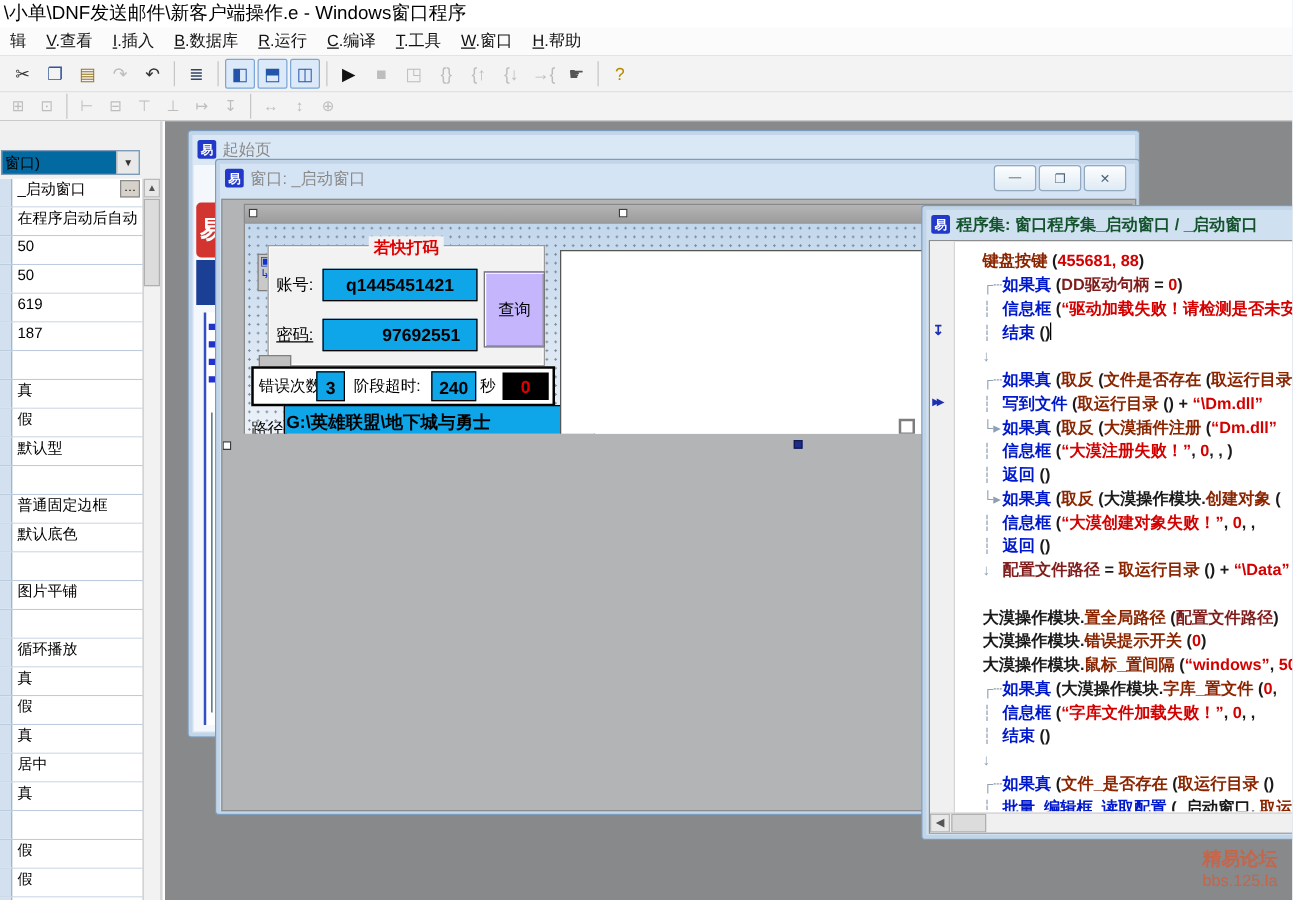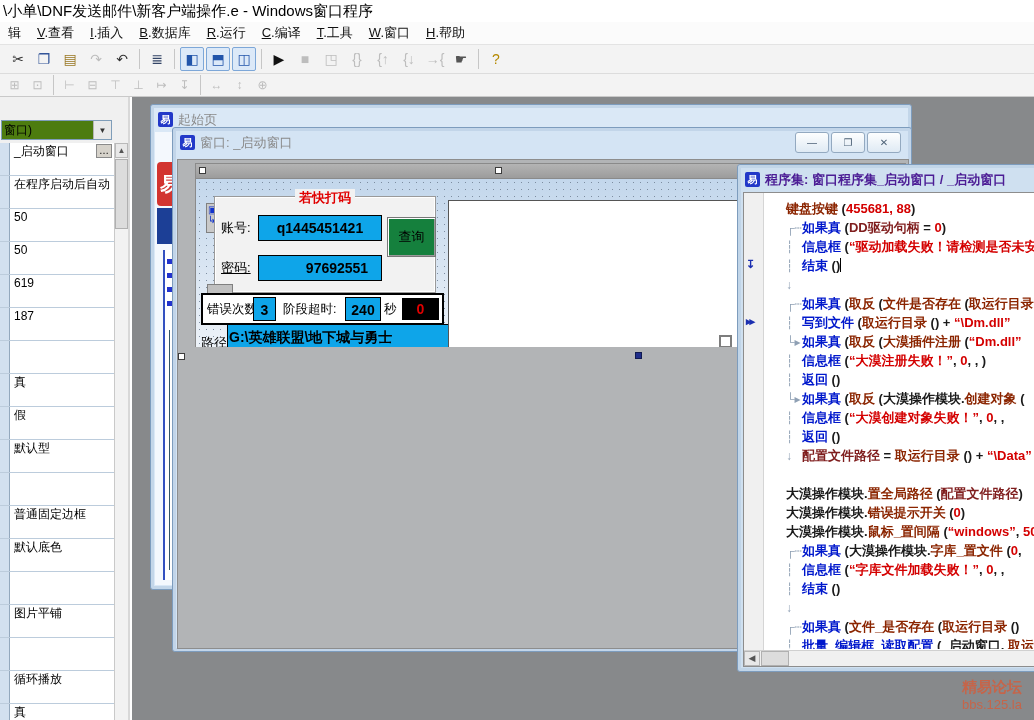--- a/index.html
+++ b/index.html
@@ -15,25 +15,25 @@
   #toolbar1 { position:absolute; left:0; top:45px; width:1034px; height:29px; background:#f3f3f3; border-bottom:1px solid #dcdcdc; display:flex; align-items:center; padding-left:5px; }
   #toolbar2 { position:absolute; left:0; top:74px; width:1034px; height:23px; background:#f3f3f3; border-bottom:1px solid #c9c9c9; display:flex; align-items:center; padding-left:3px; }
   .tb-btn { width:24px; height:24px; display:flex; align-items:center; justify-content:center; font-size:14px; margin:0 1px; border:1px solid transparent; border-radius:2px; color:#222; }
   #toolbar2 .tb-btn { width:21px; height:19px; font-size:12px; }
   .tb-btn.disabled { color:#bdbdbd; }
   .tb-btn.active { background:#dce9f8; border-color:#7da7d8; color:#1d4e9e; }
   .tb-sep { width:1px; height:20px; background:#c6c6c6; margin:0 4px; }
 
   
   #propPanel { position:absolute; left:0; top:97px; width:130px; height:623px; background:#f0f0f0; border-right:2px solid #d8d8d8; }
-  #propCombo { position:absolute; left:1px; top:23px; width:111px; height:20px; background:#4d7c0f; border:1px solid #7f9db9; display:flex; }
+  #propCombo { position:absolute; left:1px; top:23px; width:111px; height:20px; background:#0369a1; border:1px solid #7f9db9; display:flex; }
   #propComboText { flex:1; font-size:12px; line-height:18px; padding-left:2px; overflow:hidden; white-space:nowrap; }
   #propComboBtn { width:18px; height:18px; background:#e9e9e9; border-left:1px solid #b5b5b5; font-size:8px; color:#333; display:flex; align-items:center; justify-content:center; }
   #propGrid { position:absolute; left:0; top:46px; width:128px; height:577px; background:#fff; overflow:hidden; }
-  .prow { position:relative; height:33px; border-bottom:1px solid #bcccdc; display:flex; }
+  .prow { position:relative; height:23px; border-bottom:1px solid #bcccdc; display:flex; }
   .pname { width:10px; background:#d2e0ef; border-right:1px solid #93a8bd; font-size:11px; color:#2233bb; overflow:hidden; line-height:16px; }
   .pval { flex:1; background:#fff; font-size:12px; line-height:16px; padding-left:4px; white-space:nowrap; overflow:hidden; color:#000; }
   .pbtn { position:absolute; right:16px; top:1px; width:16px; height:14px; background:#d6d2ca; border:1px solid #8a8a8a; font-size:10px; line-height:11px; text-align:center; }
   #propScroll { position:absolute; right:0; top:46px; width:14px; height:577px; background:#f2f2f2; border-left:1px solid #c9c9c9; }
   #propScrollUp { width:13px; height:15px; background:#e8e8e8; border:1px solid #b9b9b9; font-size:8px; text-align:center; line-height:13px; color:#555; }
   #propScrollThumb { position:absolute; left:0; top:16px; width:13px; height:70px; background:#dcdcdc; border:1px solid #b0b0b0; }
 
   
   #mdi { position:absolute; left:132px; top:97px; width:902px; height:623px; background:#87898b; overflow:hidden; }
 
@@ -62,30 +62,30 @@
   .handle.navy { background:#1f2d8a; border-color:#101a50; }
   #formBody { position:absolute; left:17px; top:19px; width:711px; height:168px;
     background-image:radial-gradient(circle, #7d8da0 0.9px, transparent 1px), linear-gradient(#c3d7ec,#edf2f8);
     background-size:7px 7px, 100% 100%; border-left:1px solid #8a8a8a; border-right:1px solid #8a8a8a; overflow:hidden; }
 
   #iconCluster { position:absolute; left:10px; top:24px; width:30px; height:30px; background:#c9c9c9; border:1px solid #808080; color:#1133cc; font-size:10px; line-height:10px; padding:1px; }
   #groupBox { position:absolute; left:18px; top:17px; width:222px; height:97px; background:#f2f2f2; border:1px solid #9a9a9a; box-shadow:0 0 0 1px #fff inset; }
   #groupTitle { position:absolute; left:50%; top:-8px; transform:translateX(-50%); background:#f2f2f2; padding:0 4px; color:#e00000; font-weight:bold; font-size:13px; white-space:nowrap; }
   .form-label { position:absolute; font-size:13px; color:#000; white-space:nowrap; }
   .form-edit { position:absolute; background:#0ea5e9; border:1px solid #000; font-weight:bold; font-size:14px; text-align:center; line-height:24px; white-space:nowrap; overflow:hidden; }
-  #queryBtn { position:absolute; left:172px; top:20px; width:49px; height:40px; background:#15803d; border:1px solid #777; box-shadow:1px 1px 0 #fff inset, -1px -1px 0 #9a9a9a inset; font-size:13px; display:flex; align-items:center; justify-content:center; }
+  #queryBtn { position:absolute; left:172px; top:20px; width:49px; height:61px; background:#c4b5fd; border:1px solid #777; box-shadow:1px 1px 0 #fff inset, -1px -1px 0 #9a9a9a inset; font-size:13px; display:flex; align-items:center; justify-content:center; }
   #grayChip { position:absolute; left:11px; top:105px; width:26px; height:13px; background:#c0c0c0; border:1px solid #808080; }
   #errPanel { position:absolute; left:5px; top:114px; width:243px; height:32px; background:#fff; border:2px solid #000; }
   #counterBox { position:absolute; left:199px; top:3px; width:37px; height:22px; background:#000; color:#e00000; font-weight:bold; font-size:14px; text-align:center; line-height:22px; }
   #listBox { position:absolute; left:252px; top:21px; width:455px; height:151px; background:#fff; border:1px solid #555; }
   #miniSquare { position:absolute; left:523px; top:156px; width:13px; height:13px; border:2px solid #7d7d7d; background:transparent; }
 
   
   #codeWin { left:605px; top:67px; width:312px; height:508px; background:#cfe0f0; z-index:3; }
-  #codeTitleText { color:#4c1d95; font-weight:bold; }
+  #codeTitleText { color:#14532d; font-weight:bold; }
   #codeClient { position:absolute; left:5px; top:27px; width:302px; height:475px; background:#fff; border:1px solid #8d8d8d; overflow:hidden; }
   #codeMargin { position:absolute; left:0; top:0; width:20px; height:458px; background:#f0f0f0; border-right:1px solid #d5d5d5; }
   .code-marker { position:absolute; left:2px; width:17px; color:#1b2fb0; font-weight:bold; font-size:11px; letter-spacing:-2px; }
   #codeLines { position:absolute; left:20px; top:6px; right:0; bottom:17px; overflow:hidden; }
   .cline { height:19px; line-height:19px; white-space:nowrap; font-size:13px; font-weight:600; padding-left:22px; color:#1a1a1a; }
   .cline .dash { display:inline-block; width:16px; color:#8fa0b4; font-weight:normal; font-size:12px; }
   .kw  { color:#0018cc; }
   .fn  { color:#8b2500; }
   .str { color:#d40000; }
   .num { color:#d40000; }

